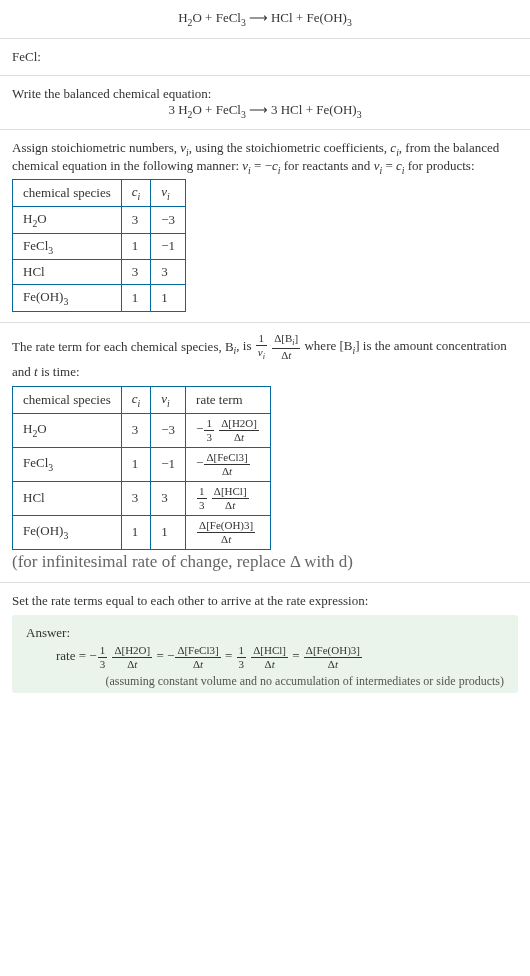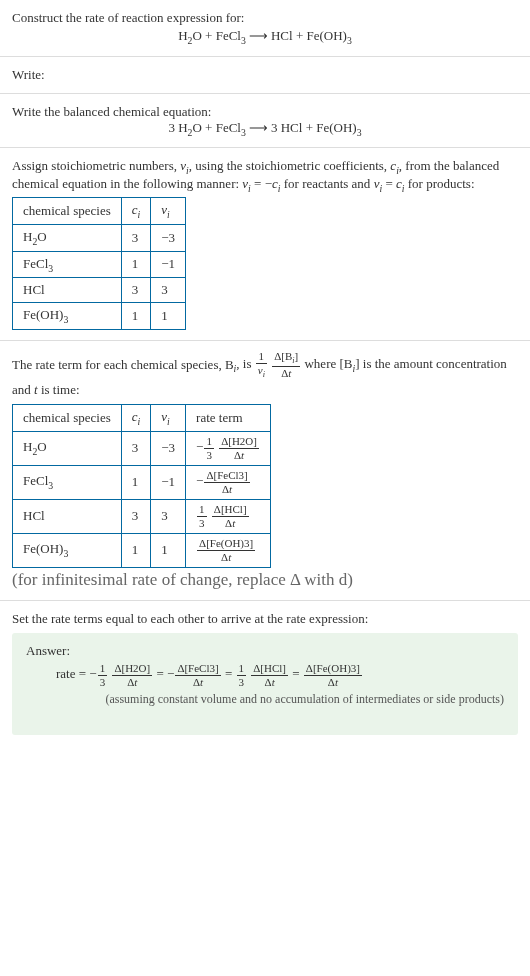--- a/index.html
+++ b/index.html
@@ -51,21 +51,21 @@
     font-size: 17px;
     color: #666;
     margin-top: 2px;
   }
   .rate-intro {
     line-height: 1.5;
   }
   .answer-box {
     background: #eaf4ea;
     border-radius: 3px;
-    padding: 10px 14px 28px 14px;
+    padding: 10px 14px 4px 14px;
     margin-top: 6px;
   }
   .answer-label {
     margin-bottom: 4px;
   }
   .answer-eqn {
     text-align: left;
     padding-left: 30px;
     font-size: 13px;
   }
@@ -96,26 +96,25 @@
     padding: 1px 2px 0 2px;
   }
   .inline-mid {
     vertical-align: middle;
   }
 </style>
 </head>
 <body>
 
 <div class="section">
-  <div class="prompt">Construct the rate of reaction expression for:</div>
   <div class="eqn">H<sub>2</sub>O + FeCl<sub>3</sub>  ⟶  HCl + Fe(OH)<sub>3</sub></div>
 </div>
 
 <div class="section">
-  <div>Write:</div>
+  <div>FeCl:</div>
 </div>
 
 <div class="section">
   <div>Write the balanced chemical equation:</div>
   <div class="eqn">3 H<sub>2</sub>O + FeCl<sub>3</sub>  ⟶  3 HCl + Fe(OH)<sub>3</sub></div>
 </div>
 
 <div class="section">
   <div>Assign stoichiometric numbers, <i>ν<sub>i</sub></i>, using the stoichiometric coefficients, <i>c<sub>i</sub></i>, from the balanced chemical equation in the following manner: <i>ν<sub>i</sub></i> = −<i>c<sub>i</sub></i> for reactants and <i>ν<sub>i</sub></i> = <i>c<sub>i</sub></i> for products:</div>
   <table class="data">

